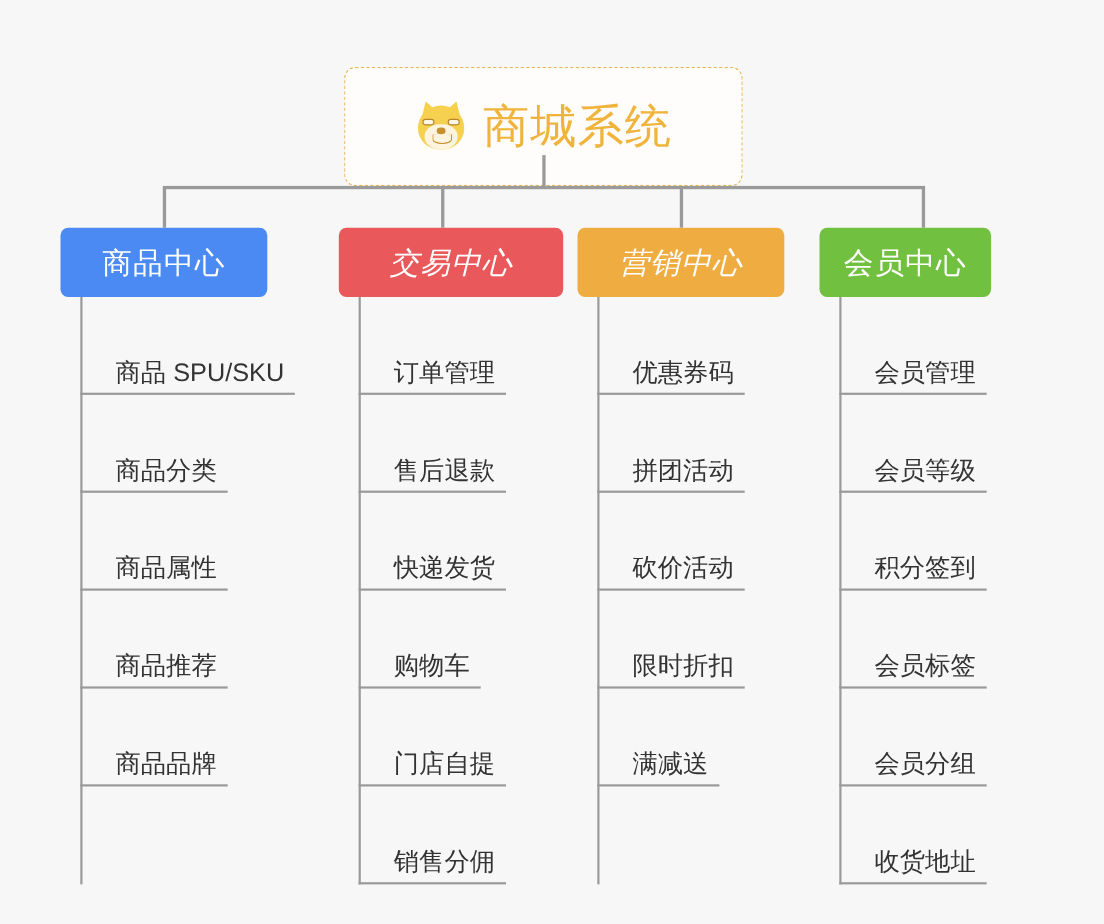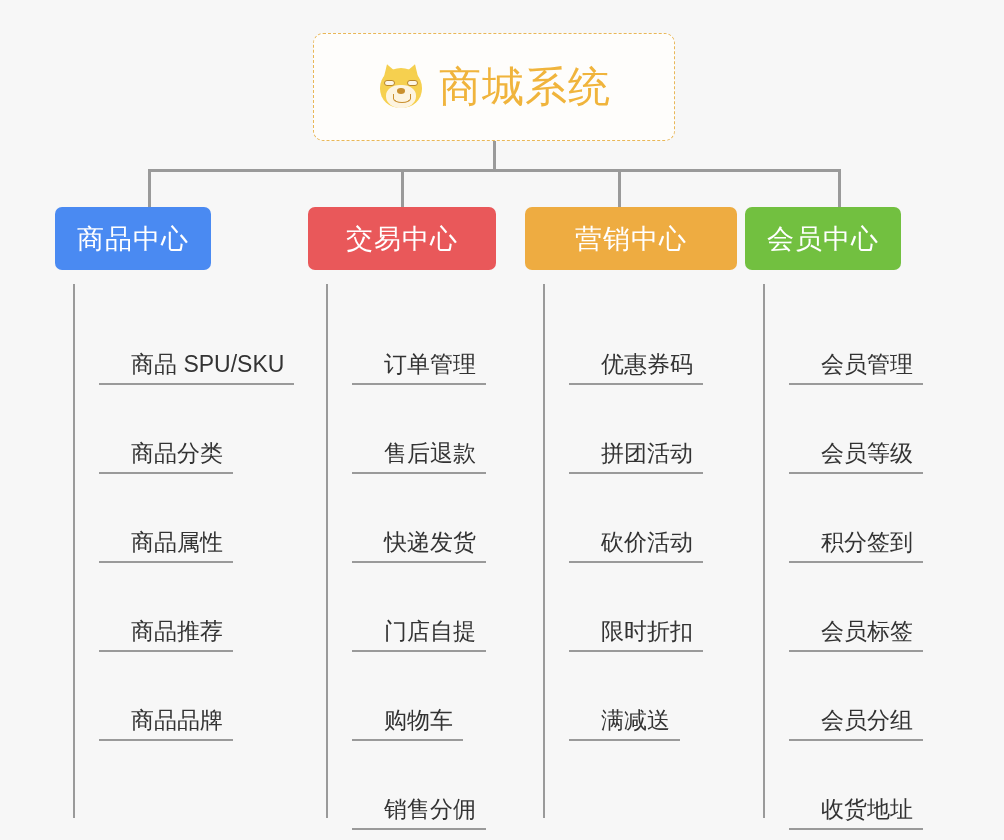--- a/index.html
+++ b/index.html
@@ -137,55 +137,55 @@
   }
   .col-spine {
     position: absolute;
     left: 0;
     top: 0;
     width: 2px;
     background: #9a9a9a;
   }
   .leaf-list {
     list-style: none;
-    margin: 14px;
-    padding: 12px;
+    margin: 0;
+    padding: 0;
   }
   .leaf-item {
     height: 89px;
     position: relative;
     display: flex;
     align-items: flex-end;
     box-sizing: border-box;
   }
   .leaf-label {
     font-size: 23px;
     color: #333333;
     white-space: nowrap;
     padding: 0 10px 6px 32px;
     border-bottom: 2px solid #9a9a9a;
     line-height: 1.15;
   }
 
   
   #col-0 { left: 55px; }
-  #col-0 .col-header { width: 156px; background: #4a8af2; }
+  #col-0 .col-header { width: 188px; background: #4a8af2; }
   #col-1 { left: 308px; }
-  #col-1 .col-header { width: 188px; background: #e9585a; }
+  #col-1 .col-header { width: 204px; background: #e9585a; font-style: italic; }
   #col-2 { left: 525px; }
-  #col-2 .col-header { width: 212px; background: #eeac41; }
+  #col-2 .col-header { width: 188px; background: #eeac41; font-style: italic; }
   #col-3 { left: 745px; }
   #col-3 .col-header { width: 156px; background: #72c040; }
 </style>
 </head>
 <body>
 
 <div id="mindmap">
 
-  <div class="root-node" style="border-color: rgb(233, 183, 87);">
+  <div class="root-node" style="border-color: rgb(233, 183, 87); margin-top: 28px;">
     <div class="root-emoji">
       <span class="shiba shiba-ear-l"></span>
       <span class="shiba shiba-ear-r"></span>
       <span class="shiba shiba-head"></span>
       <span class="shiba shiba-muzzle"></span>
       <span class="shiba shiba-eye-l"></span>
       <span class="shiba shiba-eye-r"></span>
       <span class="shiba shiba-nose"></span>
       <span class="shiba shiba-smile"></span>
     </div>
@@ -231,24 +231,24 @@
         <li class="leaf-item">
             <span class="leaf-label">订单管理</span>
           </li>
         <li class="leaf-item">
             <span class="leaf-label">售后退款</span>
           </li>
         <li class="leaf-item">
             <span class="leaf-label">快递发货</span>
           </li>
         <li class="leaf-item">
+            <span class="leaf-label">购物车</span>
+          </li>
+        <li class="leaf-item">
             <span class="leaf-label">门店自提</span>
-          </li>
-        <li class="leaf-item">
-            <span class="leaf-label">购物车</span>
           </li>
         <li class="leaf-item">
             <span class="leaf-label">销售分佣</span>
           </li>
       </ul>
     </div>
   </div>
 
   <div class="column" id="col-2">
     <div class="col-header" style="background: rgb(238, 172, 65);">营销中心</div>

